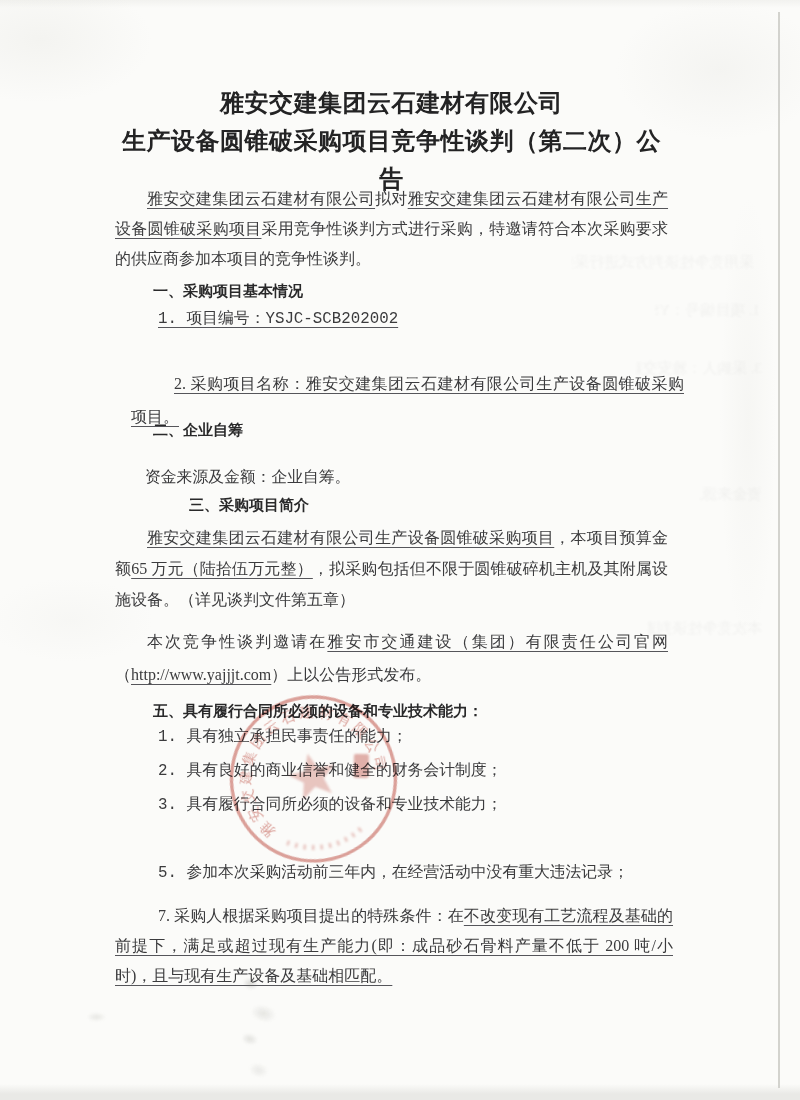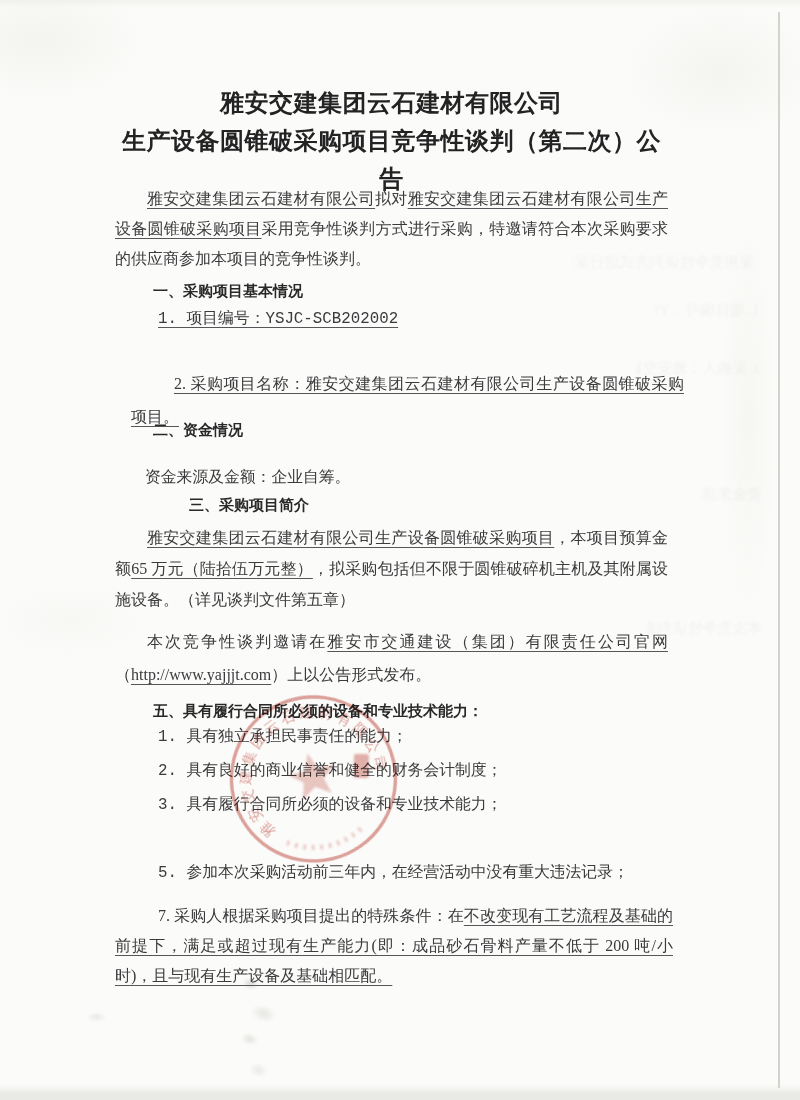--- a/index.html
+++ b/index.html
@@ -63,21 +63,21 @@
     <span>雅安交建集团云石建材有限公司</span><br>
     <span>生产设备圆锥破采购项目竞争性谈判（第二次）公告</span>
   </div>
 
   <p class="blk para indent2" style="top:184px;margin:0;"><span class="u">雅安交建集团云石建材有限公司</span><span>拟对</span><span class="u">雅安交建集团云石建材有限公司生产设备圆锥破采购项目</span><span>采用竞争性谈判方式进行采购，特邀请符合本次采购要求的供应商参加本项目的竞争性谈判。</span></p>
 
   <div class="hd" style="top:279px;">一、采购项目基本情况</div>
   <div class="blk line indent-item" style="top:304px;"><span class="u">1. 项目编号：YSJC-SCB202002</span></div>
   <p class="blk para" style="top:351px;margin:16px;line-height:33px;text-indent:43px;"><span class="u">2. 采购项目名称：雅安交建集团云石建材有限公司生产设备圆锥破采购项目。</span></p>
 
-  <div class="hd" style="top:418px;">二、资金情况</div>
+  <div class="hd" style="top:418px;">二、企业自筹</div>
   <div class="blk line" style="top:451px;text-indent:30px;margin-top:11px;">资金来源及金额：企业自筹。</div>
 
   <div class="hd" style="top:493px;margin-left:36px;">三、采购项目简介</div>
   <p class="blk para indent2" style="top:522px;margin:0;line-height:31px;"><span class="u">雅安交建集团云石建材有限公司生产设备圆锥破采购项目</span><span>，本项目预算金额</span><span class="u">65 万元（陆拾伍万元整）</span><span>，拟采购包括但不限于圆锥破碎机主机及其附属设施设备。（详见谈判文件第五章）</span></p>
 
   <p class="blk para indent2" style="top:625px;margin:0;line-height:33px;"><span>本次竞争性谈判邀请在</span><span class="u">雅安市交通建设（集团）有限责任公司官网</span><span>（</span><span class="u nowrap">http://www.yajjjt.com</span><span>）上以公告形式发布。</span></p>
 
   <div class="hd" style="top:699px;">五、具有履行合同所必须的设备和专业技术能力：</div>
   <div class="blk line indent-item" style="top:722px;">1. 具有独立承担民事责任的能力；</div>
   <div class="blk line indent-item" style="top:756px;">2. 具有良好的商业信誉和健全的财务会计制度；</div>

